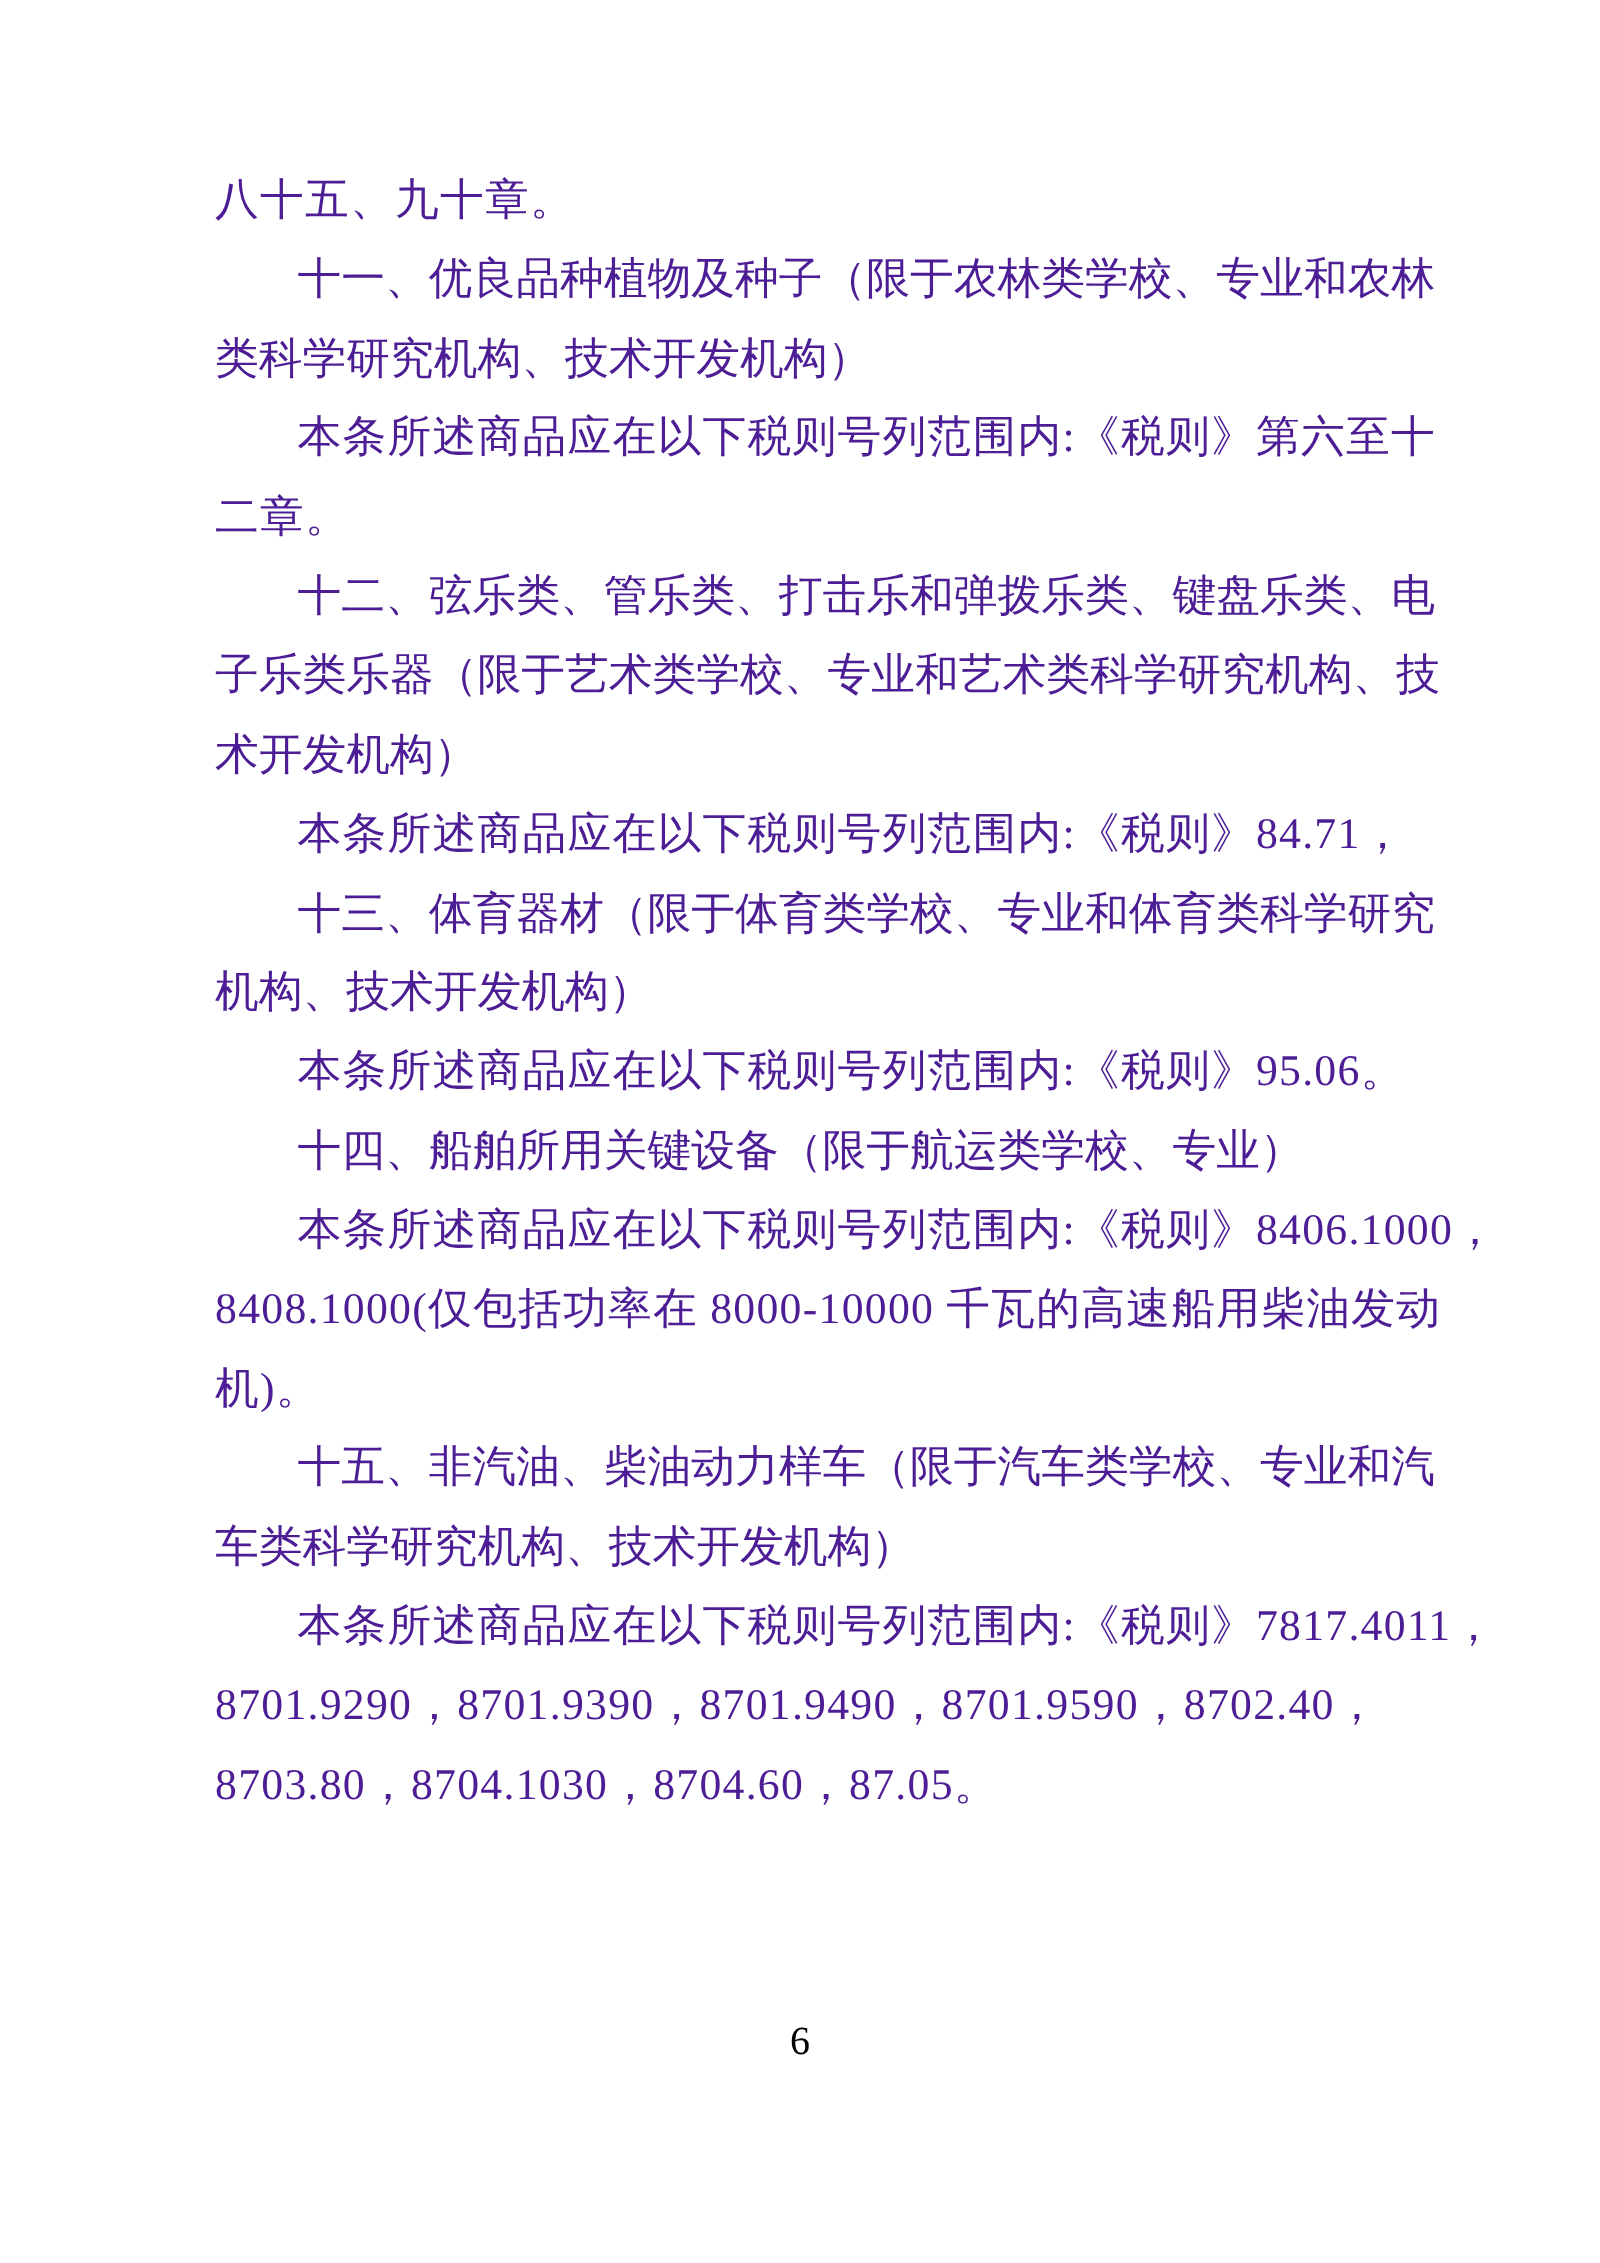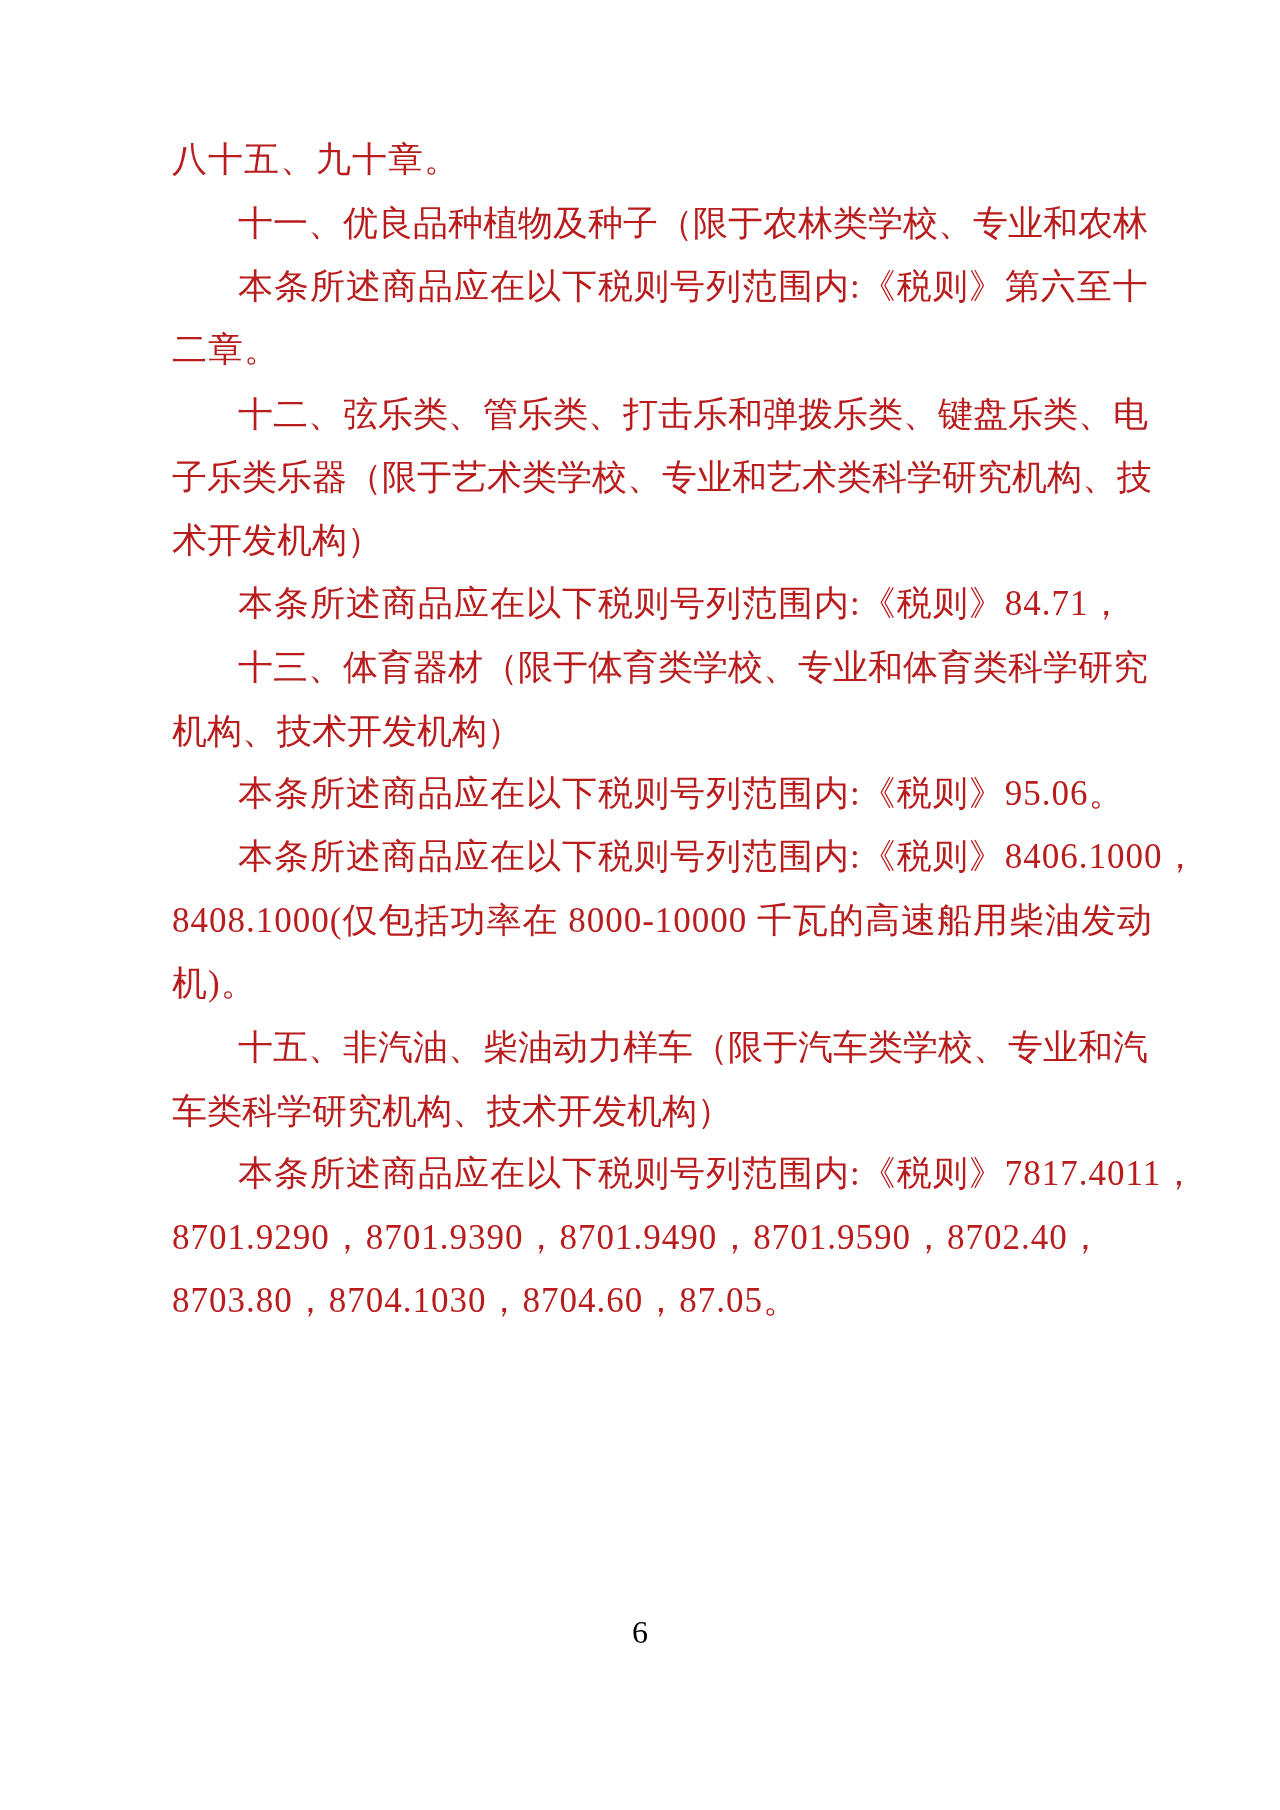--- a/index.html
+++ b/index.html
@@ -21,21 +21,21 @@
     top: 128px;
     width: 965px;
   }
   .line {
     height: 63.4px;
     line-height: 63.4px;
     white-space: nowrap;
     font-family: "Liberation Serif", "DejaVu Serif", serif;
     font-size: 35px;
     letter-spacing: 1px;
-    color: #b91c1c;
+    color: #4c1d95;
   }
   .line.bold {
     font-family: "Liberation Sans", "DejaVu Sans", sans-serif;
     font-weight: normal;
     letter-spacing: 0px;
   }
   .line.indent {
     padding-left: 66px;
   }
   .page-footer {
@@ -50,29 +50,31 @@
     color: #000000;
   }
 </style>
 </head>
 <body>
 
 <div class="page">
   <div class="content">
     <div class="line">八十五、九十章。</div>
     <div class="line bold indent">十一、优良品种植物及种子（限于农林类学校、专业和农林</div>
+    <div class="line bold">类科学研究机构、技术开发机构）</div>
     <div class="line indent">本条所述商品应在以下税则号列范围内:《税则》第六至十</div>
     <div class="line">二章。</div>
     <div class="line bold indent">十二、弦乐类、管乐类、打击乐和弹拨乐类、键盘乐类、电</div>
     <div class="line bold">子乐类乐器（限于艺术类学校、专业和艺术类科学研究机构、技</div>
     <div class="line bold">术开发机构）</div>
     <div class="line indent">本条所述商品应在以下税则号列范围内:《税则》84.71，</div>
     <div class="line bold indent">十三、体育器材（限于体育类学校、专业和体育类科学研究</div>
     <div class="line bold">机构、技术开发机构）</div>
     <div class="line indent">本条所述商品应在以下税则号列范围内:《税则》95.06。</div>
+    <div class="line bold indent">十四、船舶所用关键设备（限于航运类学校、专业）</div>
     <div class="line indent">本条所述商品应在以下税则号列范围内:《税则》8406.1000，</div>
     <div class="line">8408.1000(仅包括功率在 8000-10000 千瓦的高速船用柴油发动</div>
     <div class="line">机)。</div>
     <div class="line bold indent">十五、非汽油、柴油动力样车（限于汽车类学校、专业和汽</div>
     <div class="line bold">车类科学研究机构、技术开发机构）</div>
     <div class="line indent">本条所述商品应在以下税则号列范围内:《税则》7817.4011，</div>
     <div class="line">8701.9290，8701.9390，8701.9490，8701.9590，8702.40，</div>
     <div class="line">8703.80，8704.1030，8704.60，87.05。</div>
   </div>
   <div class="page-footer">6</div>

